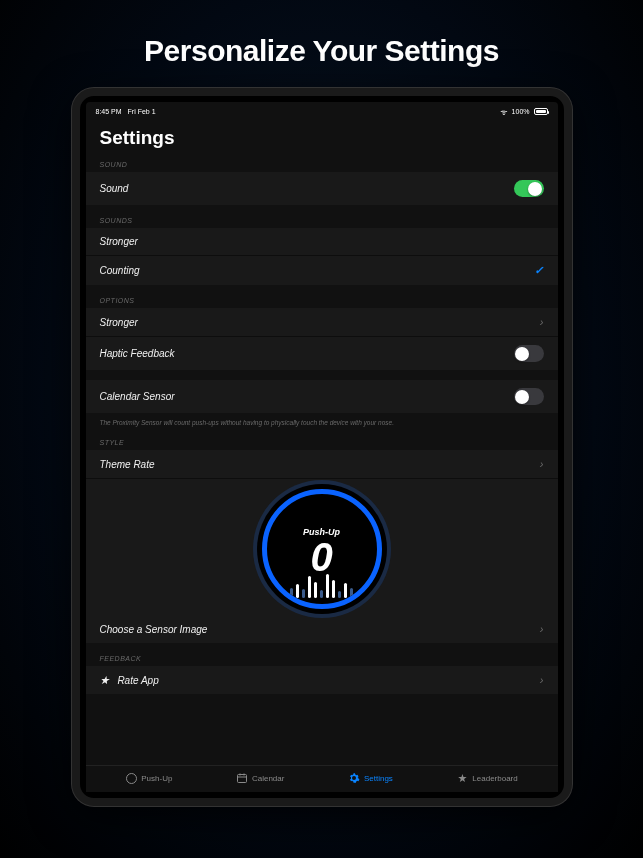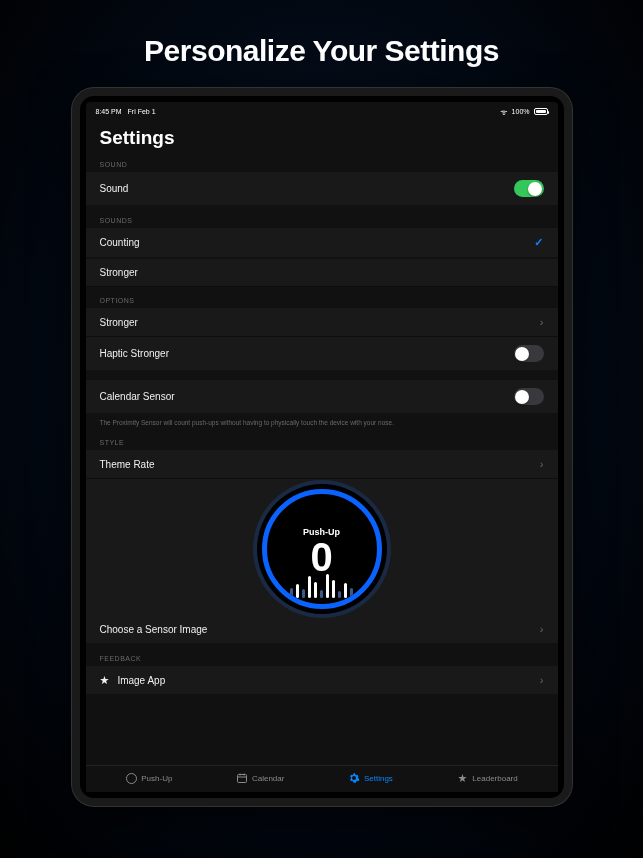--- a/index.html
+++ b/index.html
@@ -53,21 +53,21 @@
     position: relative;
   }
   .battery::after {
     content: ""; position: absolute; right: -2px; top: 1.5px;
     width: 1px; height: 3px; background: #fff; border-radius: 0 1px 1px 0;
   }
   .battery-fill { position: absolute; inset: 1px; background: #fff; border-radius: 1px; }
   .page-title {
     font-size: 19px; font-weight: 700; padding: 8px 14px 6px;
   }
-  .content { flex: 1; overflow-y: auto; }
+  .content { flex: 1; overflow-y: auto; font-style: italic; }
   .section-header {
     font-size: 7px; color: #6a6a6a; letter-spacing: 0.5px;
     padding: 10px 14px 4px;
   }
   .section-header.tight { padding-top: 6px; }
   .row {
     background: #191919;
     display: flex; align-items: center; justify-content: space-between;
     padding: 8px 14px;
     font-size: 10px;
@@ -165,36 +165,36 @@
 
       <div class="section-header tight">SOUND</div>
       <div class="row last">
         <span>Sound</span>
         <span class="toggle on">
             <span class="knob"></span>
           </span>
       </div>
 
       <div class="section-header">SOUNDS</div>
-      <div class="row last">
-        <span>Counting</span>
-        <span class="check">✓</span>
-      </div>
       <div class="row">
         <span>Stronger</span>
         <span></span>
       </div>
+      <div class="row last">
+        <span>Counting</span>
+        <span class="check">✓</span>
+      </div>
 
       <div class="section-header">OPTIONS</div>
       <div class="row">
         <span>Stronger</span>
         <span class="chevron">›</span>
       </div>
       <div class="row last">
-        <span>Haptic Stronger</span>
+        <span>Haptic Feedback</span>
         <span class="toggle off">
             <span class="knob"></span>
           </span>
       </div>
       <div style="height:8px"></div>
       <div class="row last">
         <span>Calendar Sensor</span>
         <span class="toggle off">
             <span class="knob"></span>
           </span>
@@ -229,21 +229,21 @@
       </div>
       <div class="row last">
         <span>Choose a Sensor Image</span>
         <span class="chevron">›</span>
       </div>
 
       <div class="section-header">FEEDBACK</div>
       <div class="row last">
         <span class="row-left">
           <span class="star-icon">★</span>
-          <span>Image App</span>
+          <span>Rate App</span>
         </span>
         <span class="chevron">›</span>
       </div>
 
     </div>
 
     <div class="tabbar">
       <div class="tab">
         <span class="tab-icon">
             <span class="ring-icon"></span>

